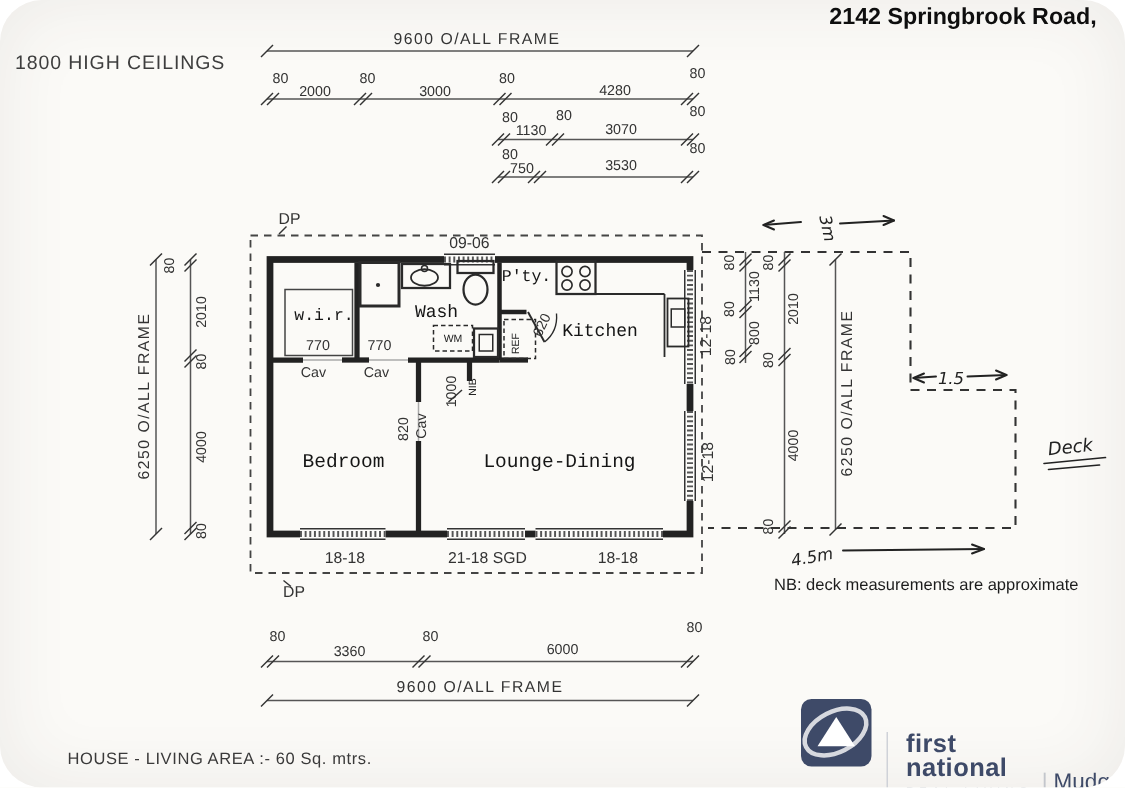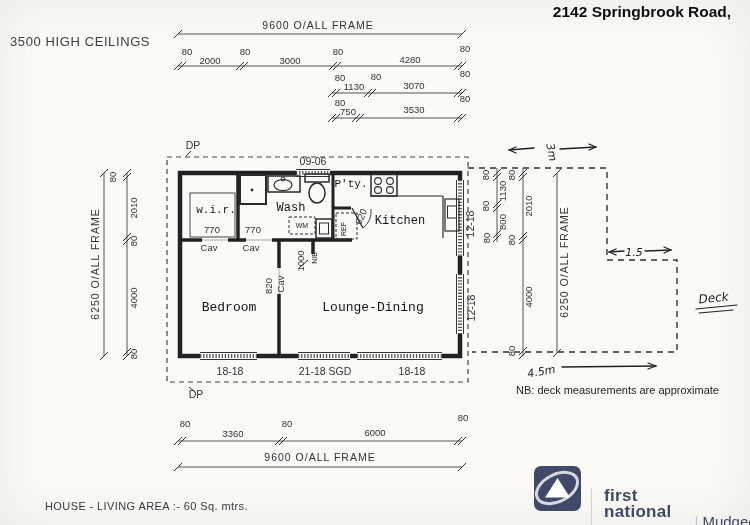--- a/index.html
+++ b/index.html
@@ -1,20 +1,21 @@
 <!DOCTYPE html>
 <html><head>
 <meta charset="utf-8">
 <style>
   html,body{margin:0;padding:0;}
   .page{
     position:relative; width:750px; height:525px; overflow:hidden;
     background:#fbfaf7;
     box-shadow:inset 0 0 50px rgba(60,55,45,0.08);
     font-family:"Liberation Sans",sans-serif;
+    border-radius:28px;
   }
   
   .hdr{
     position:absolute; left:538px; top:3px; width:208px; text-align:center;
     font-weight:bold; font-size:15.5px; line-height:17px; color:#0e0e0e;
     font-family:"Liberation Sans",sans-serif;
   }
   .hdr .l2{margin-top:12px;}
   .ceilings{
     position:absolute; left:10px; top:34px; font-size:13px; letter-spacing:.6px;
@@ -50,21 +51,21 @@
 </style>
 </head>
 <body>
 
 <div class="page">
 
   <div class="hdr">
     <div class="l1">2142 Springbrook Road,</div>
   </div>
 
-  <div class="ceilings">3500 HIGH CEILINGS</div>
+  <div class="ceilings">1800 HIGH CEILINGS</div>
   <div class="nbnote">NB: deck measurements are approximate</div>
   <div class="areanote">HOUSE - LIVING AREA :-  60 Sq. mtrs.</div>
 
   <svg width="750" height="525" viewBox="0 0 750 525" style="position:absolute;left:0;top:0">
     <defs>
       <g id="tk">
           <path d="M-4 4 L4 -4" stroke="#333" stroke-width="1" fill="none"></path>
         </g>
     </defs>
 

